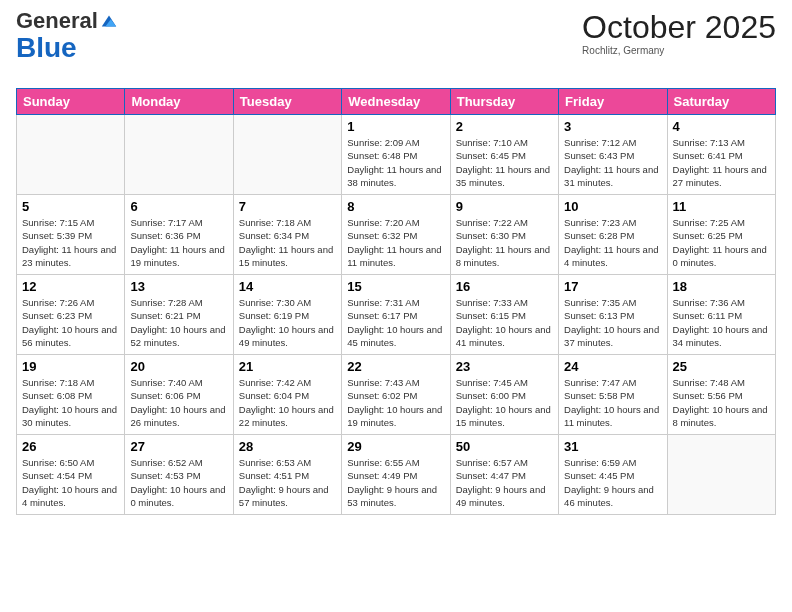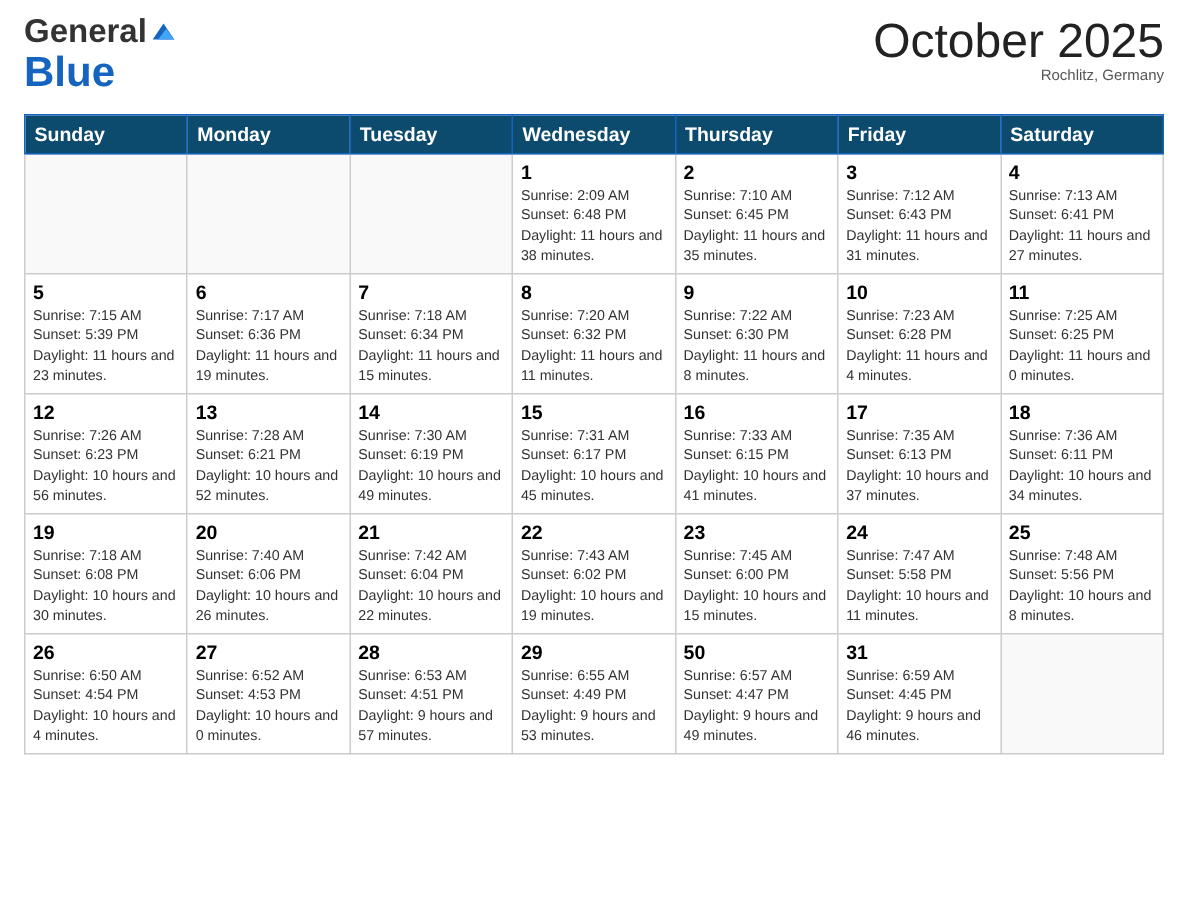--- a/index.html
+++ b/index.html
@@ -11,21 +11,21 @@
       overflow: hidden;
     }
     .container {
       width: 792px;
       padding: 10px 16px 10px 16px;
     }
     .header {
       display: flex;
       justify-content: space-between;
       align-items: flex-start;
-      margin-bottom: 12px;
+      margin-bottom: 24px;
     }
     .logo {
       display: flex;
       flex-direction: column;
       align-items: flex-start;
     }
     .logo-text {
       display: flex;
       align-items: center;
       font-size: 22px;
@@ -34,39 +34,38 @@
       line-height: 1;
     }
     .logo-general { color: #333; }
     .logo-blue { color: #1565c0; }
     .logo-icon {
       width: 18px;
       height: 18px;
       margin-left: 2px;
     }
     .title-block {
-      text-align: right;
     }
     .month-title {
       font-size: 32px;
       font-weight: normal;
       color: #222;
       line-height: 1.1;
     }
     .location {
       font-size: 10px;
       color: #555;
     }
     .calendar {
       width: 100%;
       border-collapse: collapse;
       border: 1px solid #ccc;
     }
     .calendar th {
-      background-color: #0c4a6e;
+      background-color: #ec4899;
       color: #fff;
       text-align: left;
       padding: 5px 6px;
       font-size: 13px;
       font-weight: bold;
       border: 1px solid #1565c0;
     }
     .calendar td {
       width: calc(100% / 7);
       vertical-align: top;

